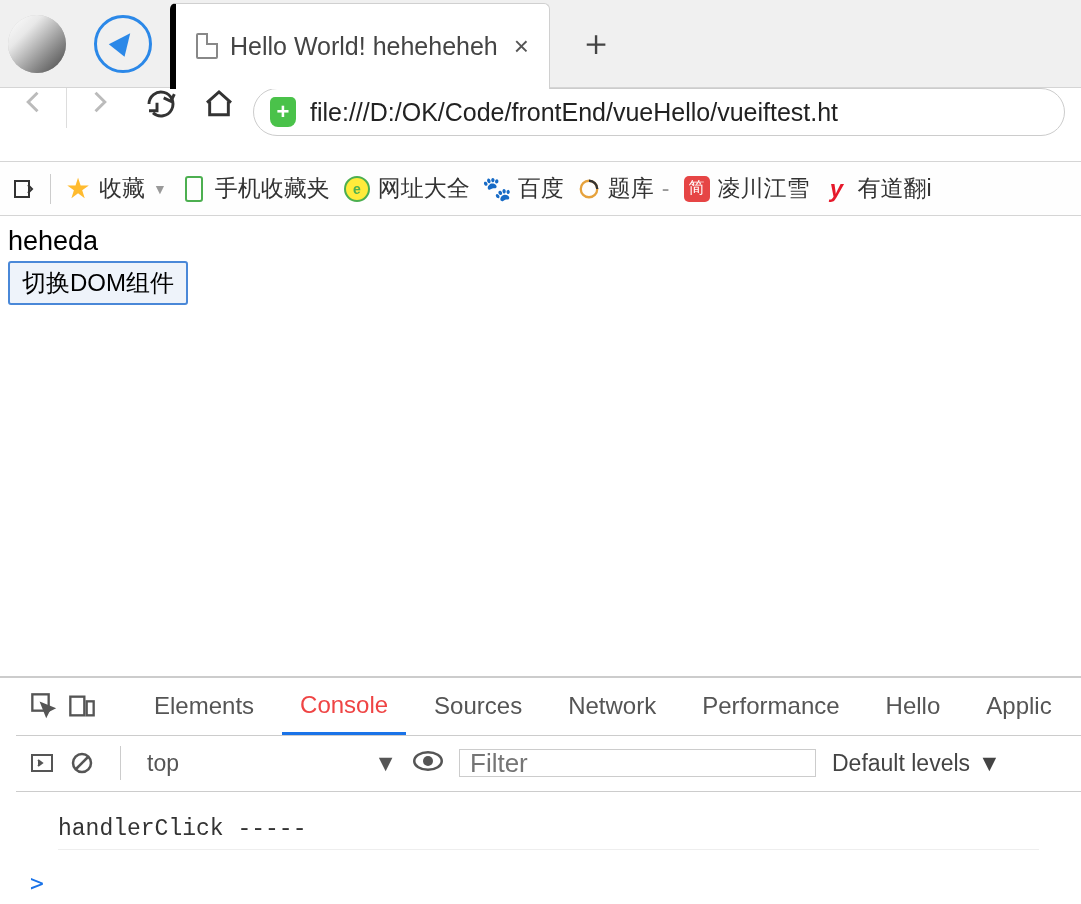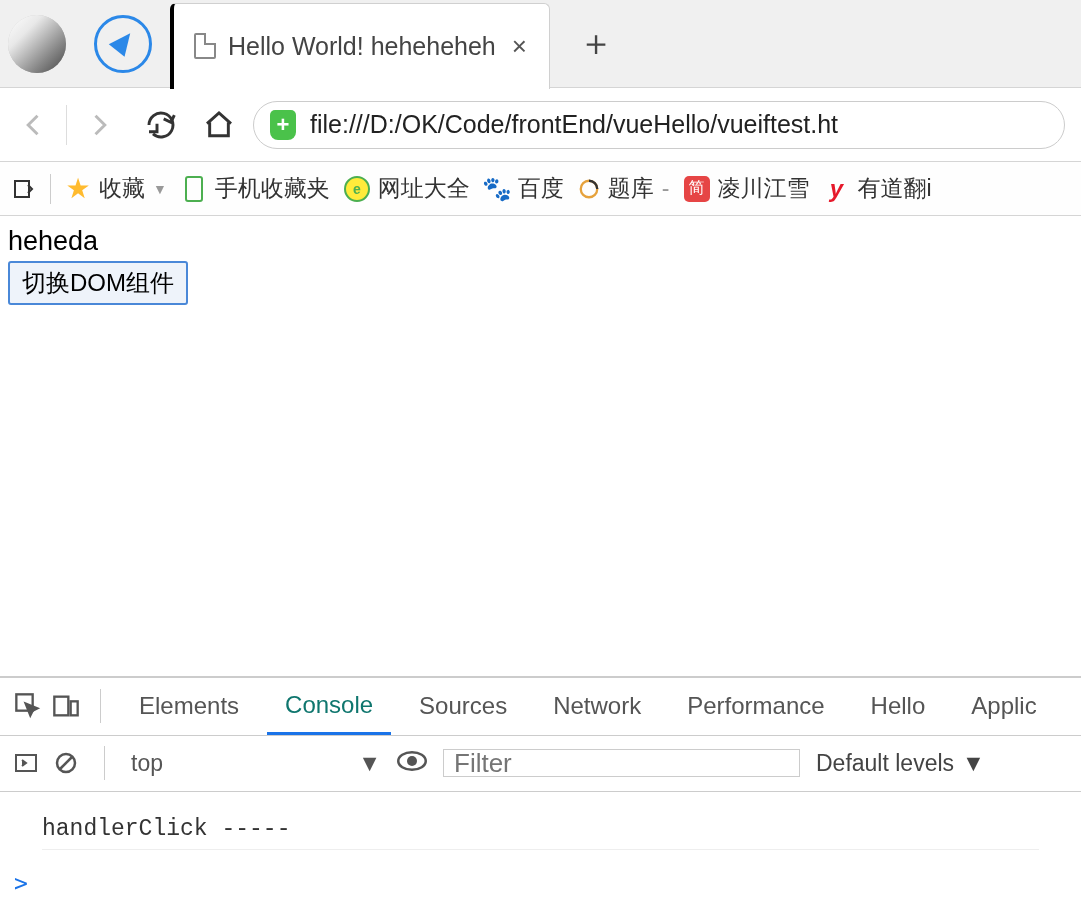--- a/index.html
+++ b/index.html
@@ -43,21 +43,21 @@
       width: 0; height: 0;
       border-left: 10px solid transparent;
       border-right: 10px solid transparent;
       border-bottom: 22px solid #2b88e8;
       transform: rotate(38deg) translate(-1px,-2px);
     }
     .tab {
       height: 86px;
       background: #fff;
       border-top: 1px solid #d0d0d0;
-      border-left: 4px solid #000000;
+      border-left: 6px solid #000000;
       border-right: 1px solid #d0d0d0;
       border-radius: 6px 6px 0 0;
       display: flex;
       align-items: center;
       padding: 0 20px;
       margin-top: 2px;
       position: relative;
       top: 1px;
       min-width: 380px;
     }
@@ -76,21 +76,21 @@
     }
     .tab-title { font-size: 25px; color: #444; max-width: 270px; overflow:hidden; white-space:nowrap;}
     .tab-close { margin-left: 16px; font-size: 26px; color: #555; cursor:pointer;}
     .new-tab { margin-left: 28px; font-size: 36px; color: #444; cursor:pointer; font-weight:300;}
     
     .toolbar {
       height: 74px;
       background: #fff;
       border-bottom: 1px solid #d5d5d5;
       display: flex;
-      align-items: center;
+      align-items: flex-start;
       padding: 0 16px;
       gap: 8px;
     }
     .nav-btn { color:#888; display:flex; align-items:center; justify-content:center; width:36px; cursor:pointer;}
     .nav-btn svg { width: 28px; height: 28px; }
     .tb-divider { width:1px; height:40px; background:#ddd; margin:0 6px;}
     .reload-btn svg, .home-btn svg { width: 32px; height: 32px; }
     .url-bar {
       flex: 1;
       height: 48px;
@@ -154,35 +154,36 @@
       font-family: inherit;
     }
     
     .devtools {
       border-top: 2px solid #ccc;
       position: absolute;
       bottom: 0;
       left: 0;
       right: 0;
       background:#fff;
+      padding-left:16px;
     }
     .dt-tabs {
       height: 58px;
       border-bottom: 1px solid #ccc;
       display:flex;
       align-items:center;
       padding: 0 14px;
       gap: 10px;
       font-size: 24px;
       color:#555;
     }
     .dt-tool{display:flex;align-items:center;gap:12px;}
     .dt-divider{width:1px;height:34px;background:#ccc;margin:0 10px;}
     .dt-tab{padding:0 18px;height:58px;display:flex;align-items:center;cursor:pointer;}
-    .dt-tab.active{color:#0f766e;border-bottom:3px solid #1a73e8;}
+    .dt-tab.active{color:#ef4444;border-bottom:3px solid #1a73e8;}
     .dt-console-bar{
       height:56px;border-bottom:1px solid #ccc;
       display:flex;align-items:center;padding:0 14px;gap:16px;
       font-size:23px;color:#555;
     }
     .dt-select{display:flex;align-items:center;gap:20px;min-width:250px;justify-content:space-between;}
     .dt-filter{
       border:1px solid #ccc;height:28px;padding:0 10px;
       font-size:26px;color:#be185d;min-width:320px;background:#fff;
       font-family:inherit;

